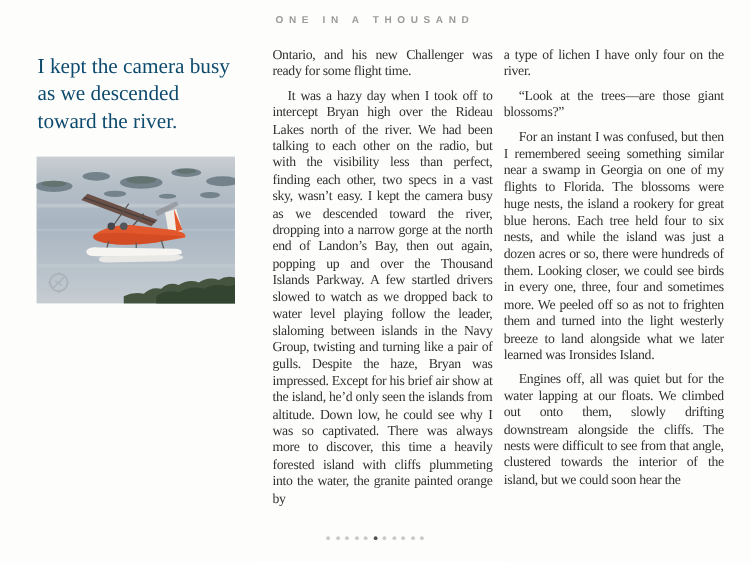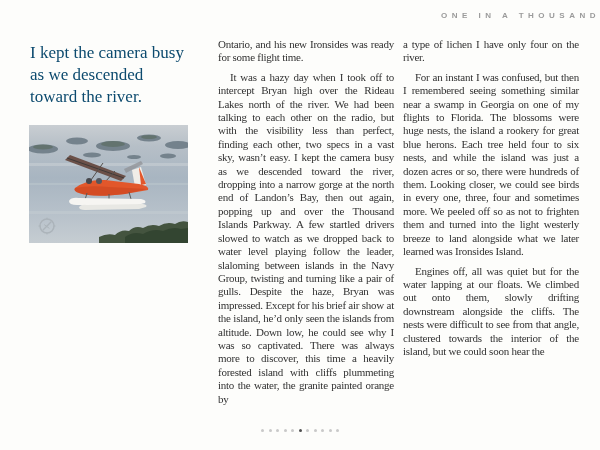--- a/index.html
+++ b/index.html
@@ -1,21 +1,21 @@
 <!DOCTYPE html>
 <html><head>
 <meta charset="utf-8">
 <style>
   html,body{margin:0;padding:0;background:#ffffff;}
   .page{
     position:relative;width:600px;height:450px;overflow:hidden;
     background:#fdfdfb;font-family:"Liberation Serif",serif;
   }
   .header{
-    position:absolute;top:11px;left:0;right:0;text-align:right;
+    position:absolute;top:11px;left:0;right:0;text-align:center;
     font-family:"Liberation Sans",sans-serif;font-size:8px;font-weight:600;
     letter-spacing:4.5px;color:#9b9b9b;text-transform:uppercase;
   }
   .pull-quote{
     position:absolute;left:30px;top:42px;width:160px;margin:0;
     font-family:"Liberation Serif",serif;font-weight:400;
     font-size:17px;line-height:22px;color:#0c4a6e;
   }
   .photo{
     position:absolute;left:29px;top:125px;width:159px;height:118px;margin:0;
@@ -108,26 +108,27 @@
       <svg viewBox="0 0 20 20" width="20" height="20">
         <circle cx="10" cy="10" r="7" fill="none" stroke="#a9b1b7" stroke-width="1.5"></circle>
         <path d="M10 1.5 L10 3.5 M10 16.5 L10 18.5 M1.5 10 L3.5 10 M16.5 10 L18.5 10" stroke="#a9b1b7" stroke-width="1"></path>
         <path d="M5.8 14.2 L14.2 5.8" stroke="#a9b1b7" stroke-width="1.4"></path>
         <path d="M7.2 8.6 L12.4 12.4" stroke="#a9b1b7" stroke-width="1"></path>
       </svg>
     </span>
   </figure>
 
   <section class="col col-middle">
-    <p class="noindent">Ontario, and his new Ironsides was ready for some flight time.</p>
+    <p class="noindent">Ontario, and his new Challenger was ready for some flight time.</p>
     <p>It was a hazy day when I took off to intercept Bryan high over the Rideau Lakes north of the river. We had been talking to each other on the radio, but with the visibility less than perfect, finding each other, two specs in a vast sky, wasn’t easy. I kept the camera busy as we descended toward the river, dropping into a narrow gorge at the north end of Landon’s Bay, then out again, popping up and over the Thousand Islands Parkway. A few startled drivers slowed to watch as we dropped back to water level playing follow the leader, slaloming between islands in the Navy Group, twisting and turning like a pair of gulls. Despite the haze, Bryan was impressed. Except for his brief air show at the island, he’d only seen the islands from altitude. Down low, he could see why I was so captivated. There was always more to discover, this time a heavily forested island with cliffs plummeting into the water, the granite painted orange by</p>
   </section>
 
   <section class="col col-right">
     <p class="noindent">a type of lichen I have only four on the river.</p>
+    <p>“Look at the trees—are those giant blossoms?”</p>
     <p>For an instant I was confused, but then I remembered seeing something similar near a swamp in Georgia on one of my flights to Florida. The blossoms were huge nests, the island a rookery for great blue herons. Each tree held four to six nests, and while the island was just a dozen acres or so, there were hundreds of them. Looking closer, we could see birds in every one, three, four and sometimes more. We peeled off so as not to frighten them and turned into the light westerly breeze to land alongside what we later learned was Ironsides Island.</p>
     <p>Engines off, all was quiet but for the water lapping at our floats. We climbed out onto them, slowly drifting downstream alongside the cliffs. The nests were difficult to see from that angle, clustered towards the interior of the island, but we could soon hear the</p>
   </section>
 
   <nav class="pagination">
       <span class="dot"></span>
       <span class="dot"></span>
       <span class="dot"></span>
       <span class="dot"></span>
       <span class="dot"></span>

